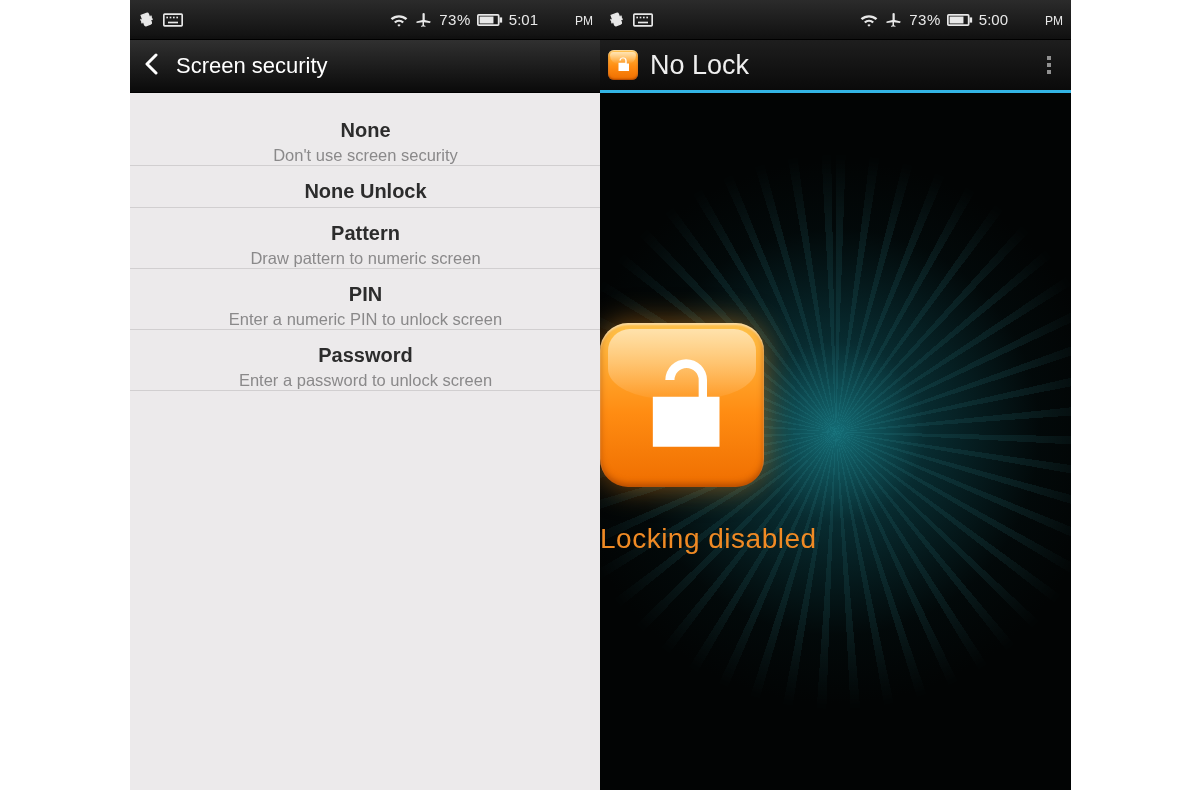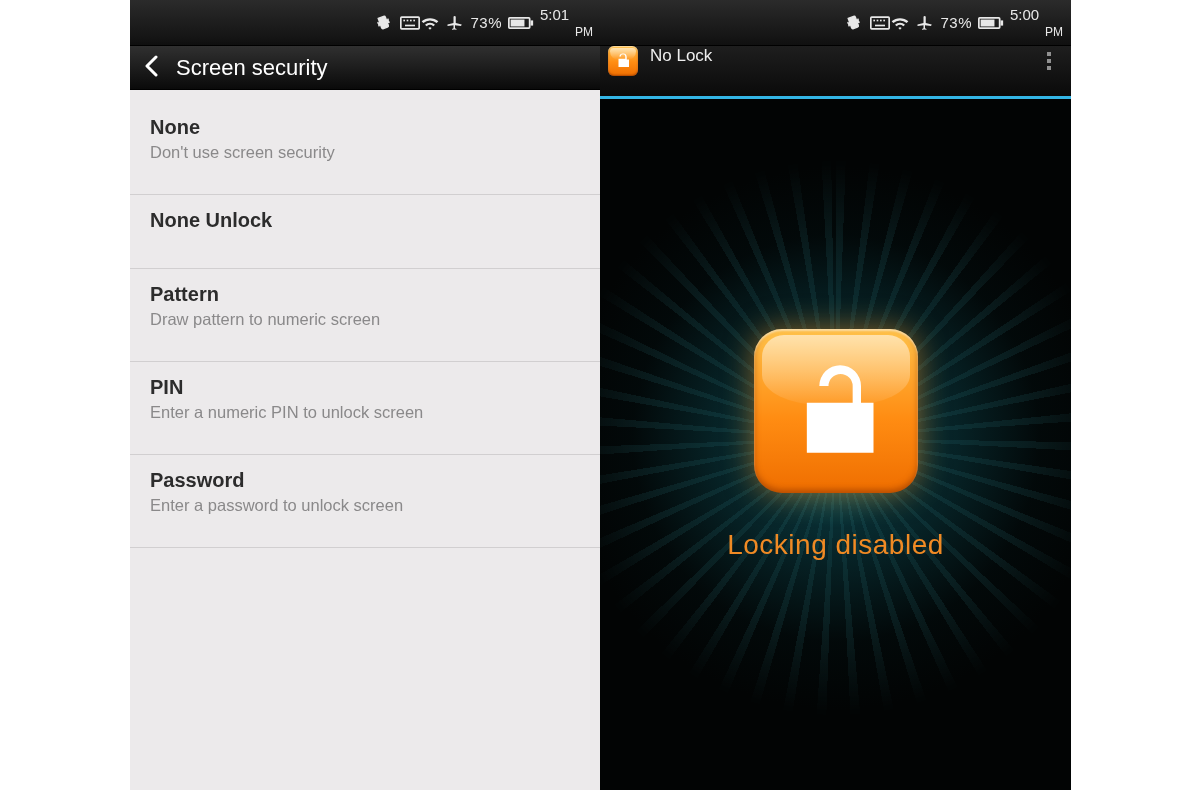--- a/index.html
+++ b/index.html
@@ -5,72 +5,73 @@
   * { box-sizing: border-box; margin: 0; padding: 0; }
   html, body { width: 1200px; height: 800px; background: #fff; font-family: "Helvetica Neue", Arial, sans-serif; overflow: hidden; }
   .stage { width: 1200px; height: 800px; position: relative; }
 
   .phone { position: absolute; top: 0; width: 471px; height: 790px; overflow: hidden; }
   .phone.left  { left: 130px; }
   .phone.right { left: 600px; }
 
   
   .status-bar {
-    height: 46px; width: 100%;
+    height: 40px; width: 100%;
     background: linear-gradient(#2b2b2b,#101010);
-    color: #e8e8e8; display: flex; align-items: center; justify-content: flex-end;
+    color: #e8e8e8; display: flex; align-items: center; justify-content: space-between;
     padding: 0 8px; font-size: 15px; font-weight: 500;
     border-bottom: 1px solid #000;
   }
   .status-left, .status-right { display: flex; align-items: center; gap: 8px; }
   .status-right { gap: 6px; }
   .status-right .pct { letter-spacing: 0.5px; }
-  .status-right .time-ampm { display:flex; align-items:baseline; gap:2px;flex-direction:column;}
+  .status-right .time-ampm { display:flex; align-items:baseline; gap:2px;}
   .status-right .ampm { font-size: 12px; padding-left: 35px; }
 
   .ic { display:inline-block; }
   .ic svg { display:block; }
 
   
   .left .app-bar {
-    height: 44px;
+    height: 53px;
     background: linear-gradient(#303030,#0a0a0a);
     display: flex; align-items: center; gap: 18px;
     color: #fff; padding: 0 14px;
     border-bottom: 1px solid #000;
     box-shadow: 0 2px 4px rgba(0,0,0,0.6);
   }
   .left .app-bar .chev { font-size: 26px; line-height: 1; font-weight: bold;}
   .left .app-bar .title { font-size: 22px; font-weight: 400; }
   .left .content { background: #eceaeb; height: calc(790px - 30px - 53px); padding-top: 12px; }
   .left .row {
-    padding: 14px 20px 32px 20px;
+    padding: 14px 20px 0 20px;
     border-bottom: 1px solid #d1cfd0;
     cursor: pointer;
+    text-align: center;
   }
   .left .row .t { font-size: 20px; font-weight: 700; color: #2c2c2c; margin-bottom: 4px; }
   .left .row .s { font-size: 16.5px; color: #8a898a; }
 
   
   .right .app-bar {
     height: 50px;
     background: linear-gradient(#1e1e1e,#0a0a0a);
-    display: flex; align-items: flex-start;
+    display: flex; align-items: center;
     color: #eee; padding: 0 10px 0 8px;
-    font-size: 17px;
+    font-size: 27px;
   }
   .right .app-bar .app-title { margin-left: 12px; flex:1; }
   .right .app-bar .overflow { width: 24px; display:flex; flex-direction:column; align-items:center; gap:3px; padding:6px 0; cursor:pointer;}
   .right .app-bar .overflow span { width:4px; height:4px; background:#919191; }
   .right .accent-line { height:3px; background:#33b5e5; }
   .right .content {
     position: relative;
     background: #020404;
     height: calc(790px - 30px - 50px - 3px);
-    display: flex; flex-direction: column; align-items: center; justify-content: flex-start;
+    display: flex; flex-direction: column; justify-content: flex-start;
     overflow:hidden;
   }
   .right .glow {
     position:absolute; left:50%; top:48%; transform:translate(-50%,-50%);
     width:640px; height:640px;
     background: radial-gradient(circle, rgba(22,120,130,0.9) 0%, rgba(12,70,78,0.6) 20%, rgba(3,20,22,0.3) 45%, rgba(2,4,4,0) 60%);
     border-radius:50%;
   }
   .right .rays {
     position:absolute; left:50%; top:48%; transform:translate(-50%,-50%);

